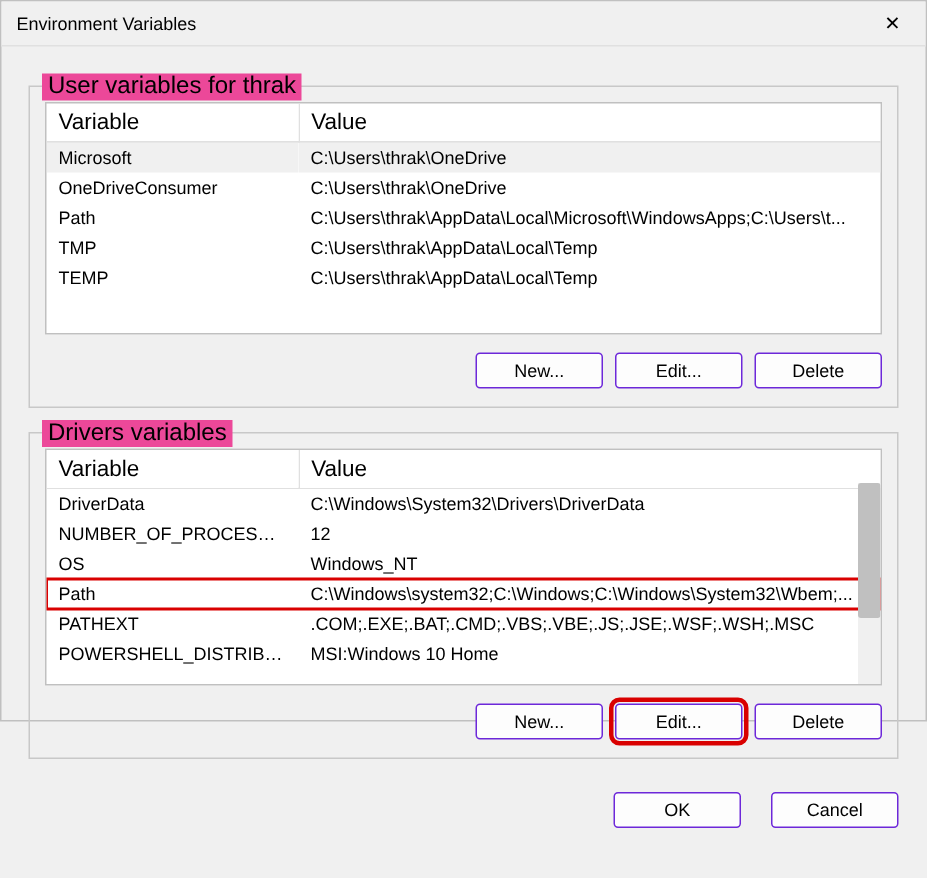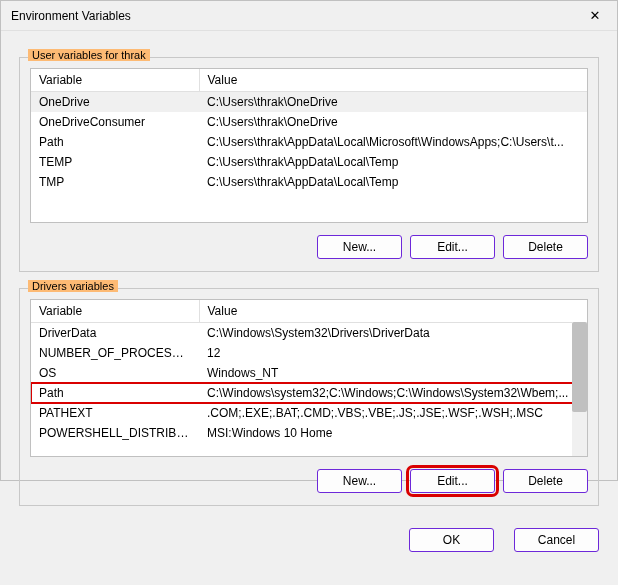--- a/index.html
+++ b/index.html
@@ -48,23 +48,23 @@
     .fieldset {
       border: 1px solid #c8c8c8;
       margin-top: 16px;
       padding: 10px 10px 12px 10px;
       position: relative;
     }
     .fieldset-legend {
       position: absolute;
       top: -9px;
       left: 8px;
-      background: #fdba74;
+      background: #ec4899;
       padding: 0 4px;
-      font-size: 11px;
+      font-size: 16px;
     }
     .table-wrap {
       background: #fff;
       border: 1px solid #c0c0c0;
       height: 155px;
       overflow-y: auto;
       position: relative;
     }
     .table-wrap.sys {
       height: 158px;
@@ -75,21 +75,21 @@
       table-layout: fixed;
     }
     th {
       text-align: left;
       font-weight: normal;
       padding: 4px 8px;
       border-bottom: 1px solid #e0e0e0;
       background: #fff;
       position: sticky;
       top: 0;
-      font-size: 12px;
+      font-size: 15px;
     }
     th.col-var { width: 168px; border-right: 1px solid #e0e0e0; }
     td {
       padding: 3px 8px;
       white-space: nowrap;
       overflow: hidden;
       text-overflow: ellipsis;
       font-size: 12px;
     }
     tr.selected td { background: #f0f0f0; }
@@ -159,37 +159,37 @@
       <div class="table-wrap">
         <table>
           <thead>
             <tr>
               <th class="col-var">Variable</th>
               <th>Value</th>
             </tr>
           </thead>
           <tbody>
             <tr class="selected">
-              <td>OneDrive</td>
+              <td>Microsoft</td>
               <td>C:\Users\thrak\OneDrive</td>
             </tr>
             <tr>
               <td>OneDriveConsumer</td>
               <td>C:\Users\thrak\OneDrive</td>
             </tr>
             <tr>
               <td>Path</td>
               <td>C:\Users\thrak\AppData\Local\Microsoft\WindowsApps;C:\Users\t...</td>
             </tr>
             <tr>
+              <td>TMP</td>
+              <td>C:\Users\thrak\AppData\Local\Temp</td>
+            </tr>
+            <tr>
               <td>TEMP</td>
-              <td>C:\Users\thrak\AppData\Local\Temp</td>
-            </tr>
-            <tr>
-              <td>TMP</td>
               <td>C:\Users\thrak\AppData\Local\Temp</td>
             </tr>
           </tbody>
         </table>
       </div>
       <div class="btn-row">
         <button class="btn">New...</button>
         <button class="btn">Edit...</button>
         <button class="btn">Delete</button>
       </div>

